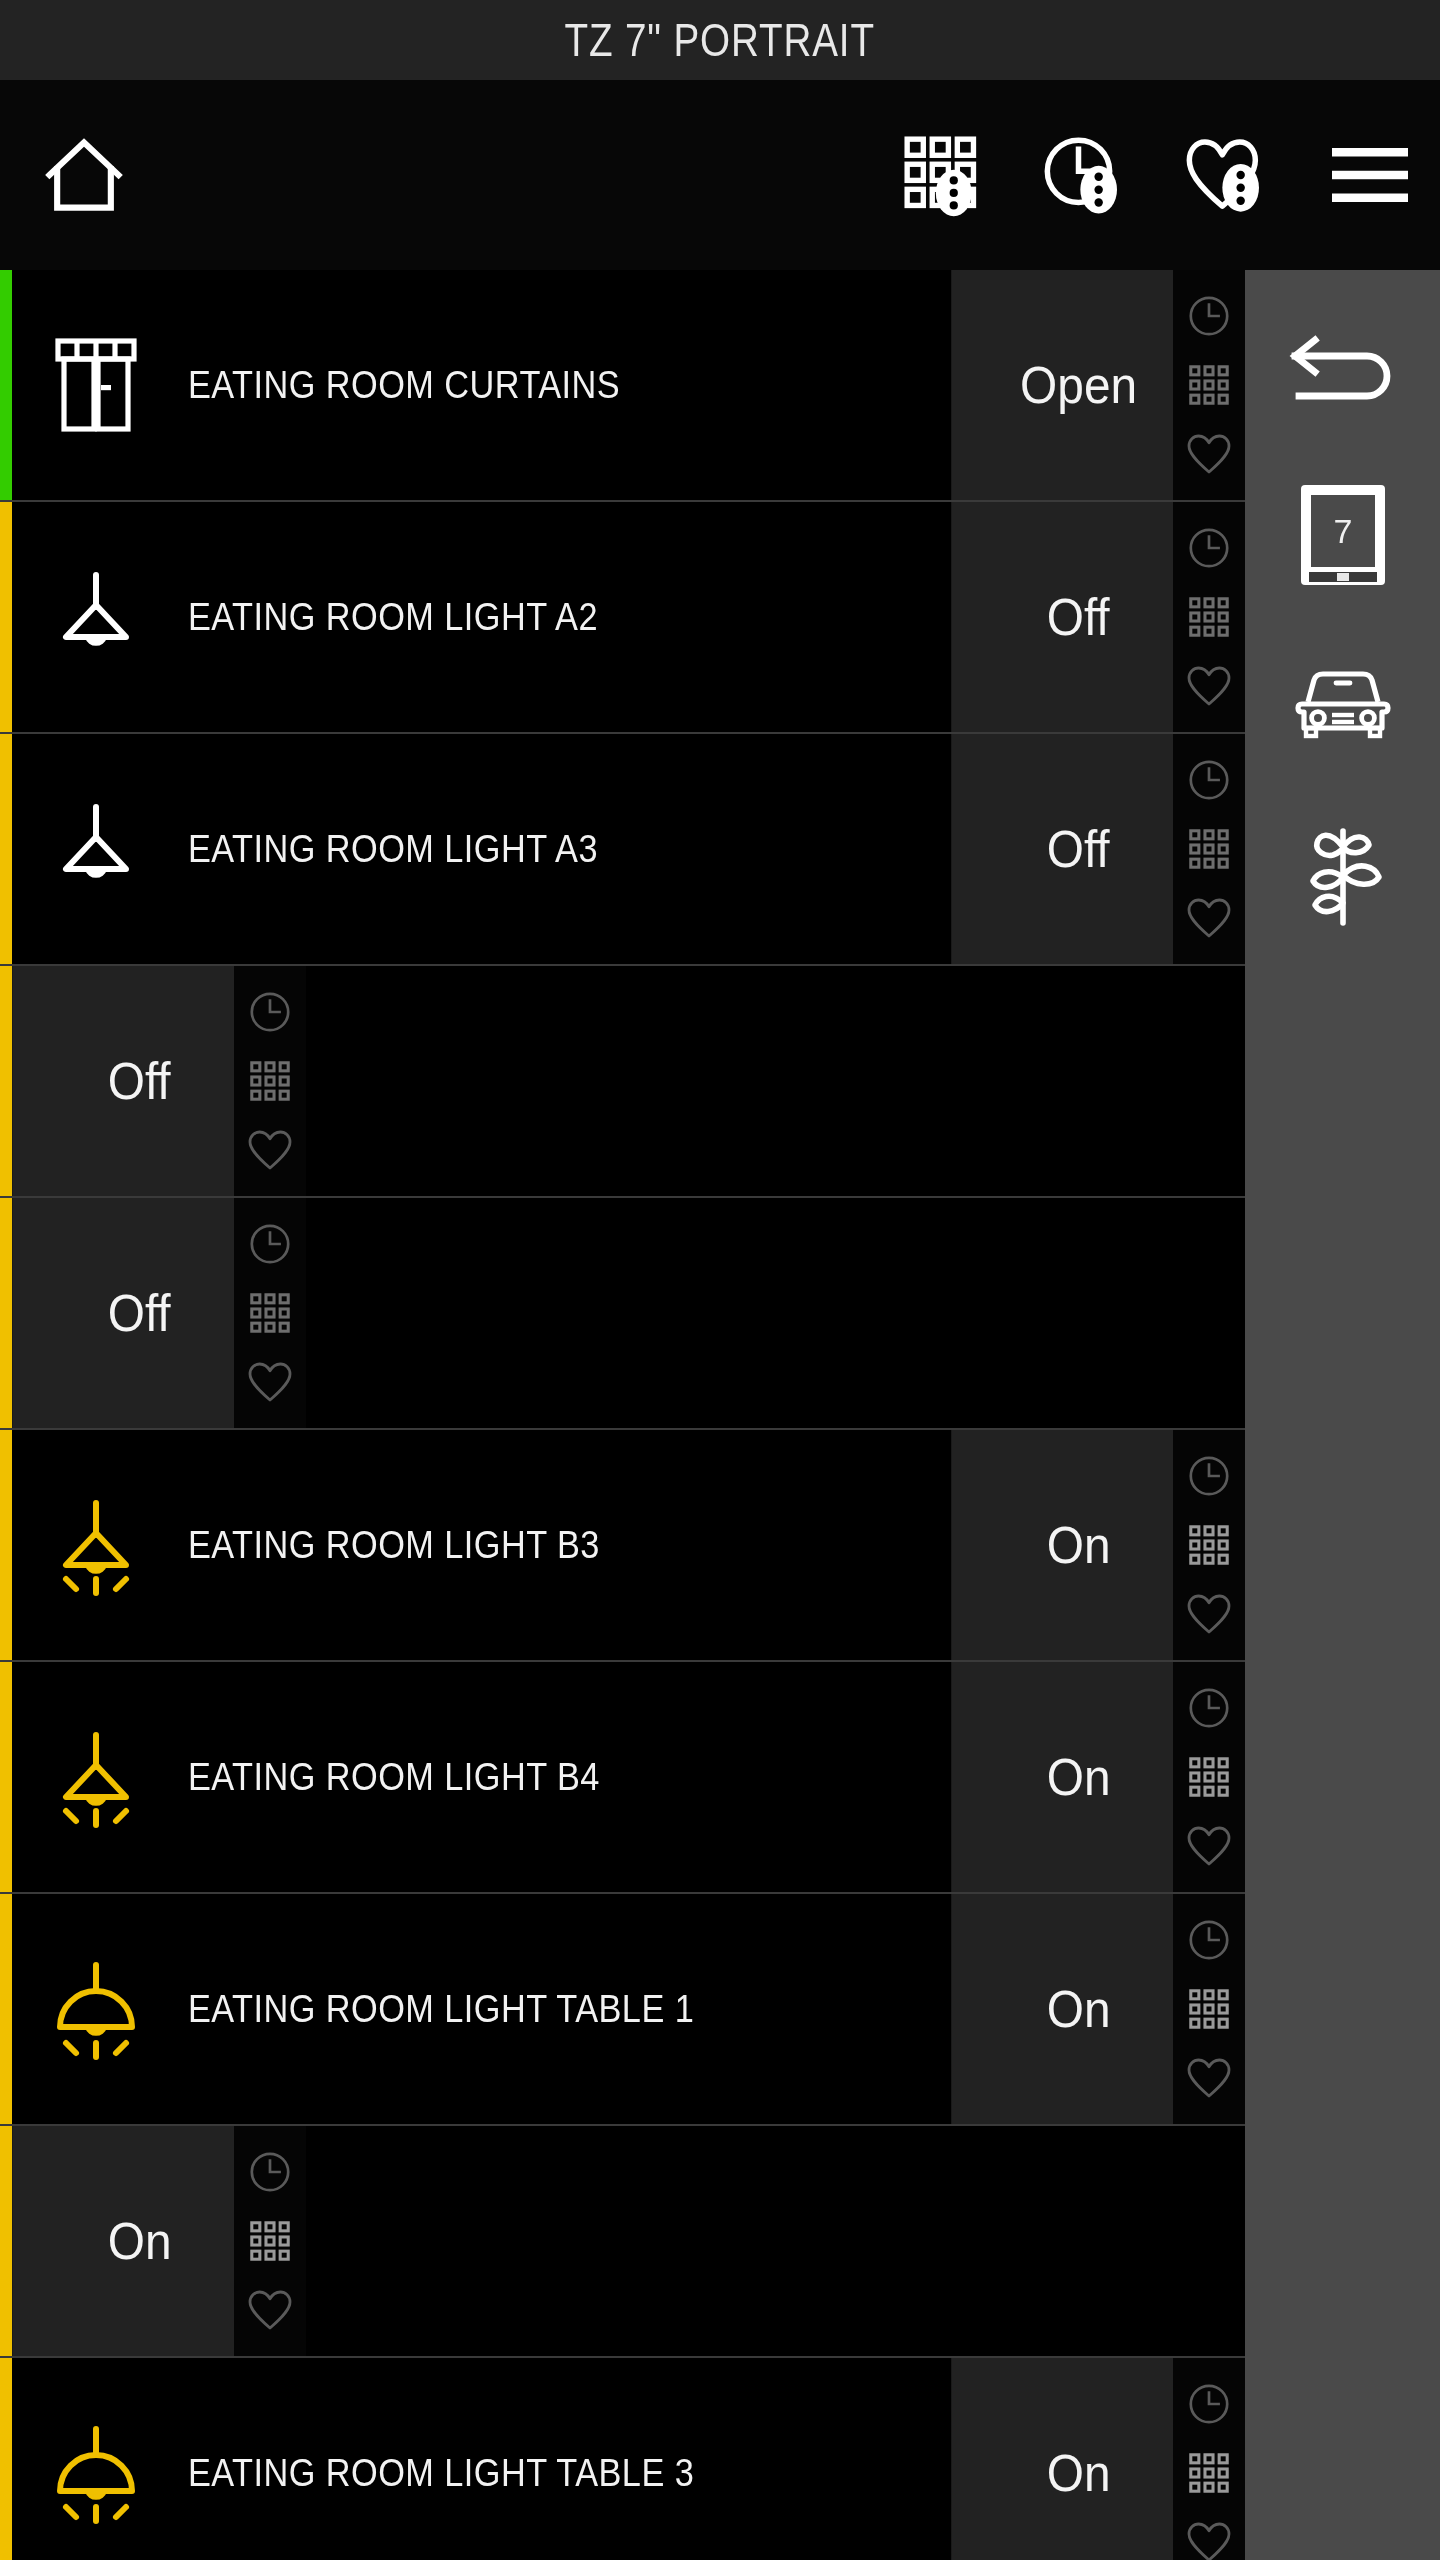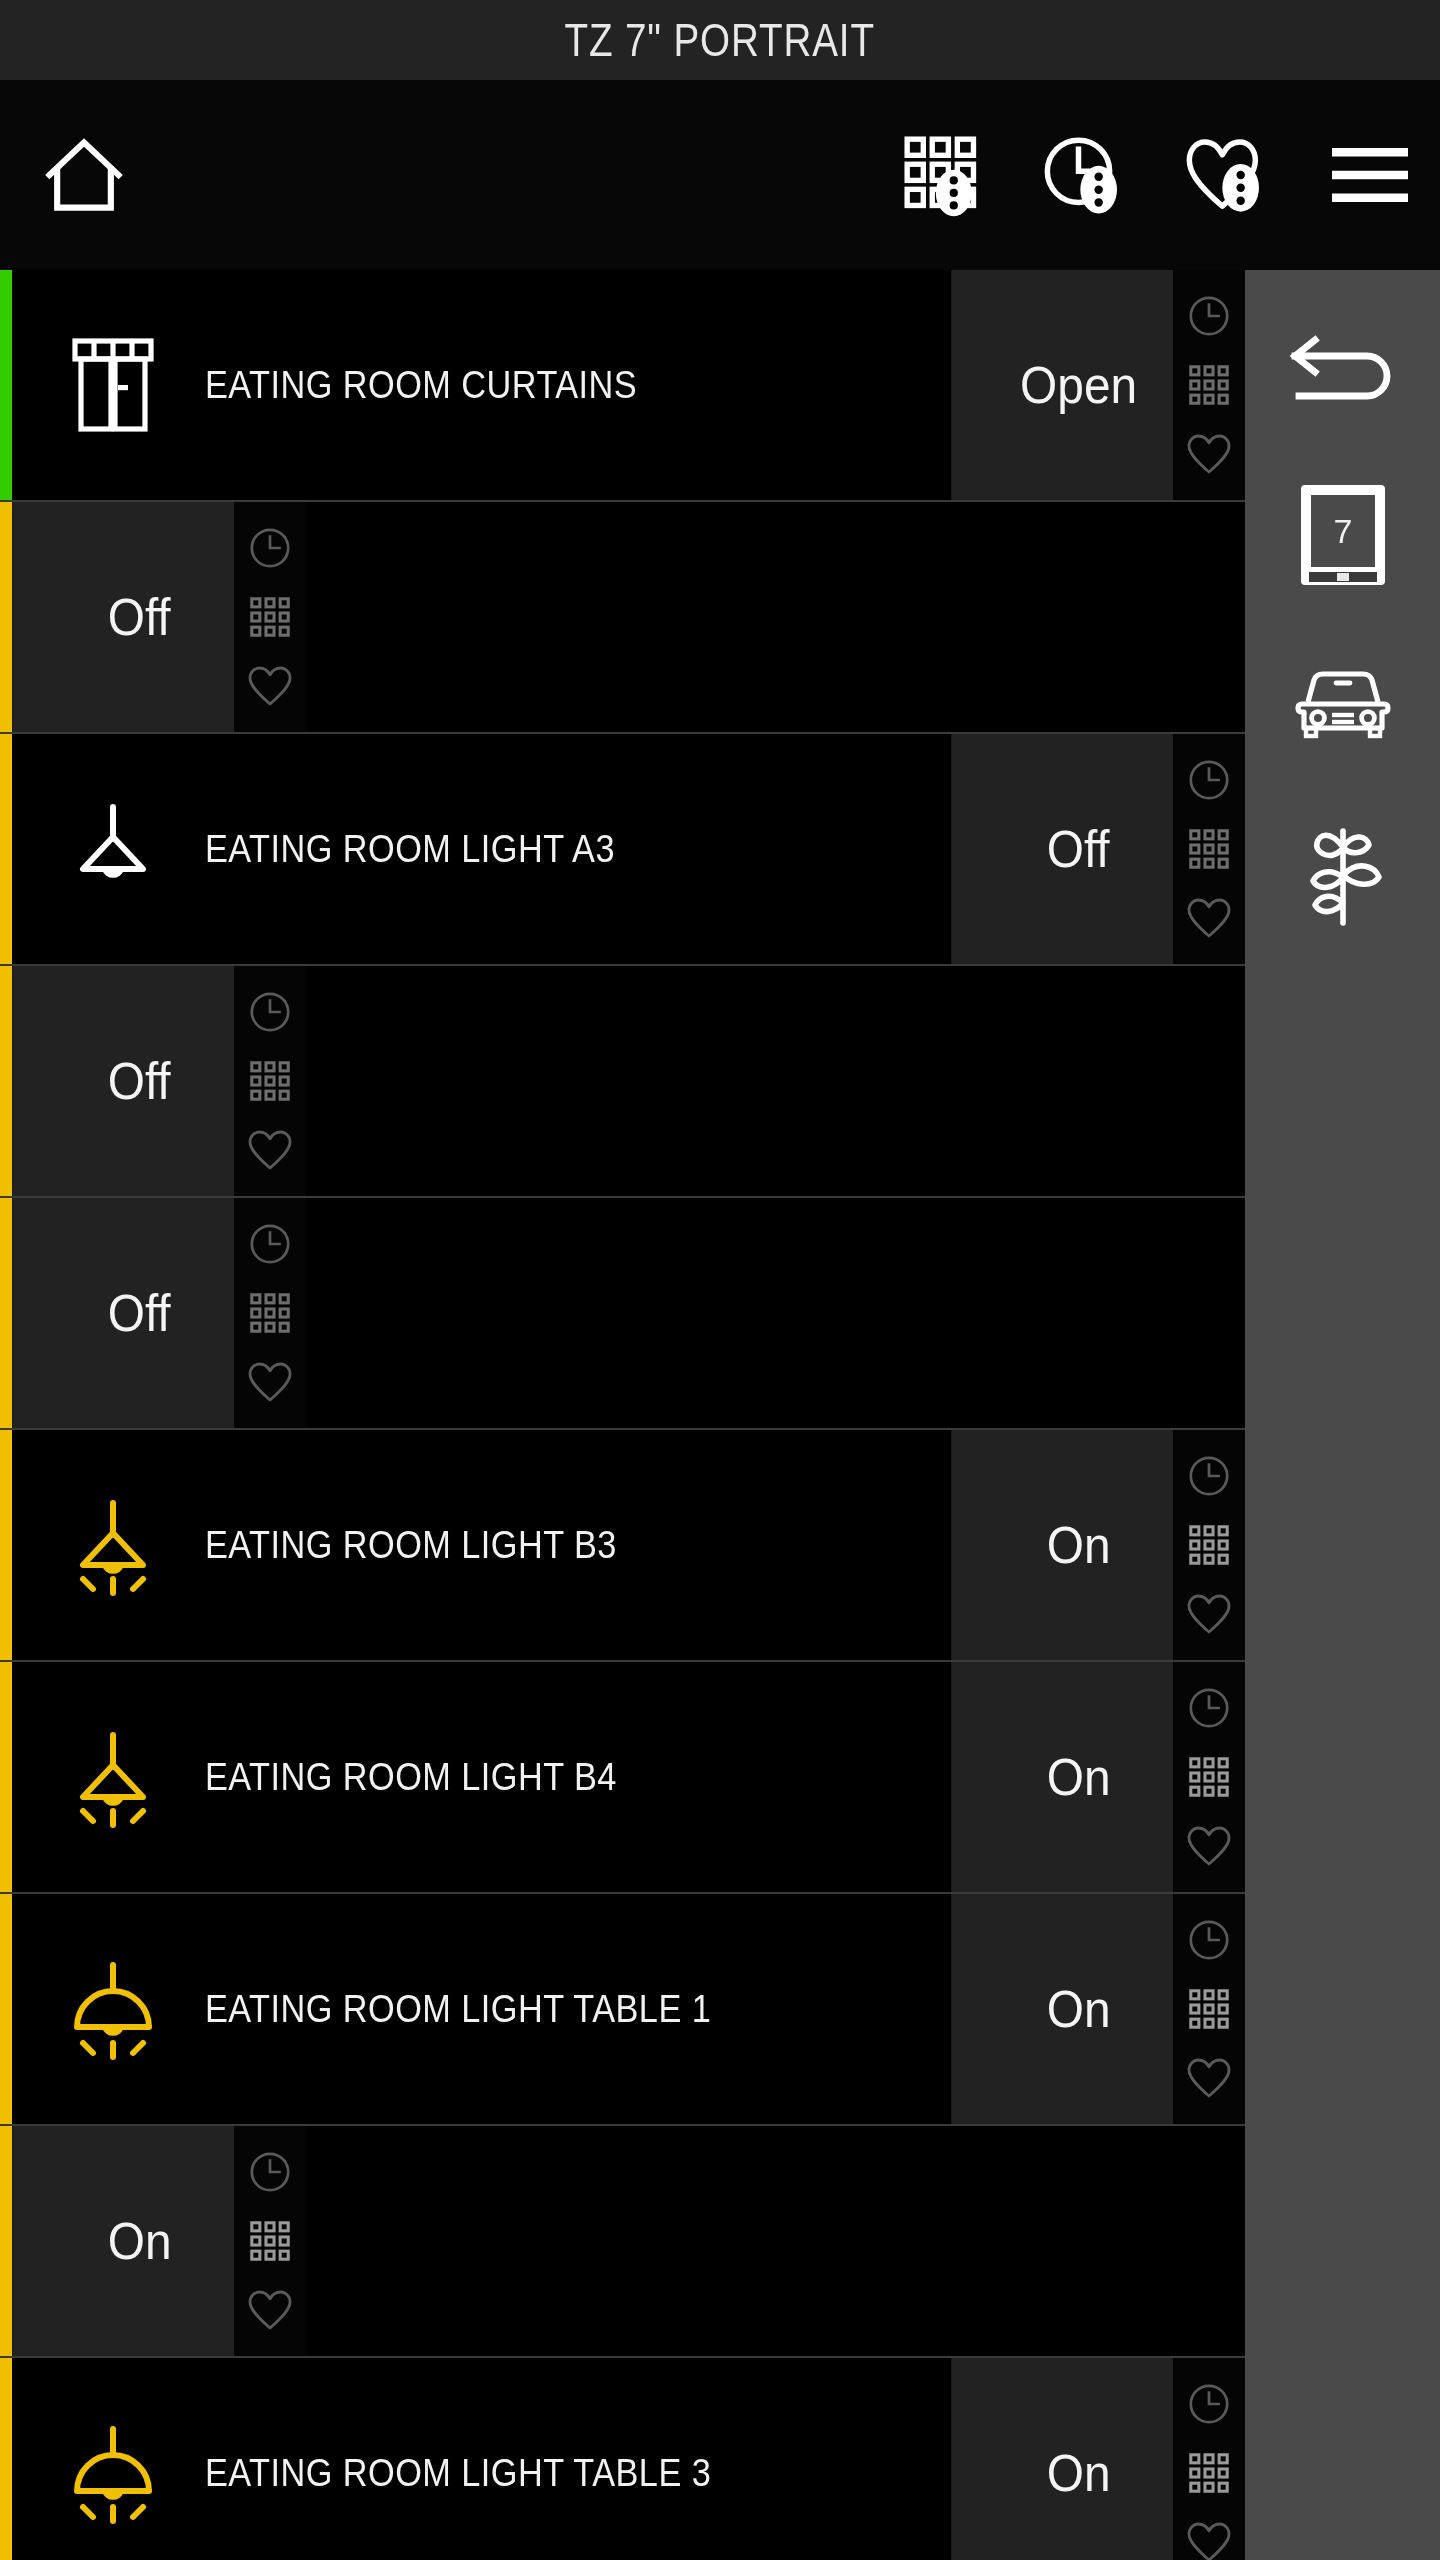--- a/index.html
+++ b/index.html
@@ -57,21 +57,21 @@
     height:232px; width:100%;
     display:flex; align-items:stretch;
     border-bottom:2px solid #3a3a3a;
     position:relative;
   }
   .accent{ width:12px; flex:0 0 12px; }
   .row-main{
     flex:1 1 auto;
     background:#000;
     display:flex; align-items:center;
-    padding-left:55px;
+    padding-left:38px;
     gap:46px;
     cursor:pointer;
     min-width:0;
   }
   .row-icon{ flex:0 0 92px; width:92px; height:110px; display:flex; align-items:center; justify-content:center; }
   .row-label{
     color:#f2f2f2;
     font-size:39px;
     letter-spacing:.5px;
     white-space:nowrap;
@@ -248,20 +248,30 @@
               <span>
                 <svg width="48" height="48" viewBox="0 0 24 24">
                   <path d="M12 21 C4.5 14.5 2 11 2 8 C2 5 4.3 3 6.8 3 C9 3 10.9 4.4 12 6.4 C13.1 4.4 15 3 17.2 3 C19.7 3 22 5 22 8 C22 11 19.5 14.5 12 21 Z" fill="none" stroke="#5a5a5a" stroke-width="1.4" stroke-linejoin="round"></path>
                 </svg>
               </span>
             </div>
           </div>
         </div>
         <div class="row">
           <div class="accent" style="background: rgb(240, 192, 0);"></div>
+          <div class="row-main">
+            <div class="row-icon">
+              <svg width="92" height="104" viewBox="0 0 46 52">
+                <line x1="23" y1="5" x2="23" y2="21" stroke="#FFFFFF" stroke-width="3" stroke-linecap="round"></line>
+                <path d="M23 20 L8 36 L38 36 Z" fill="none" stroke="#FFFFFF" stroke-width="3" stroke-linejoin="round"></path>
+                <path d="M19 36 A4.2 4.2 0 0 0 27 36" fill="none" stroke="#FFFFFF" stroke-width="3"></path>
+              </svg>
+            </div>
+            <div class="row-label">EATING ROOM LIGHT A2</div>
+          </div>
           <div class="row-status">
             <span>Off</span>
           </div>
           <div class="row-actions">
             <div class="act">
               <span>
                 <svg width="46" height="46" viewBox="0 0 24 24">
                   <circle cx="12" cy="12" r="9.5" fill="none" stroke="#5a5a5a" stroke-width="1.4"></circle>
                   <path d="M12 6 L12 12 L17 12" fill="none" stroke="#5a5a5a" stroke-width="1.4" stroke-linecap="square"></path>
                 </svg>

